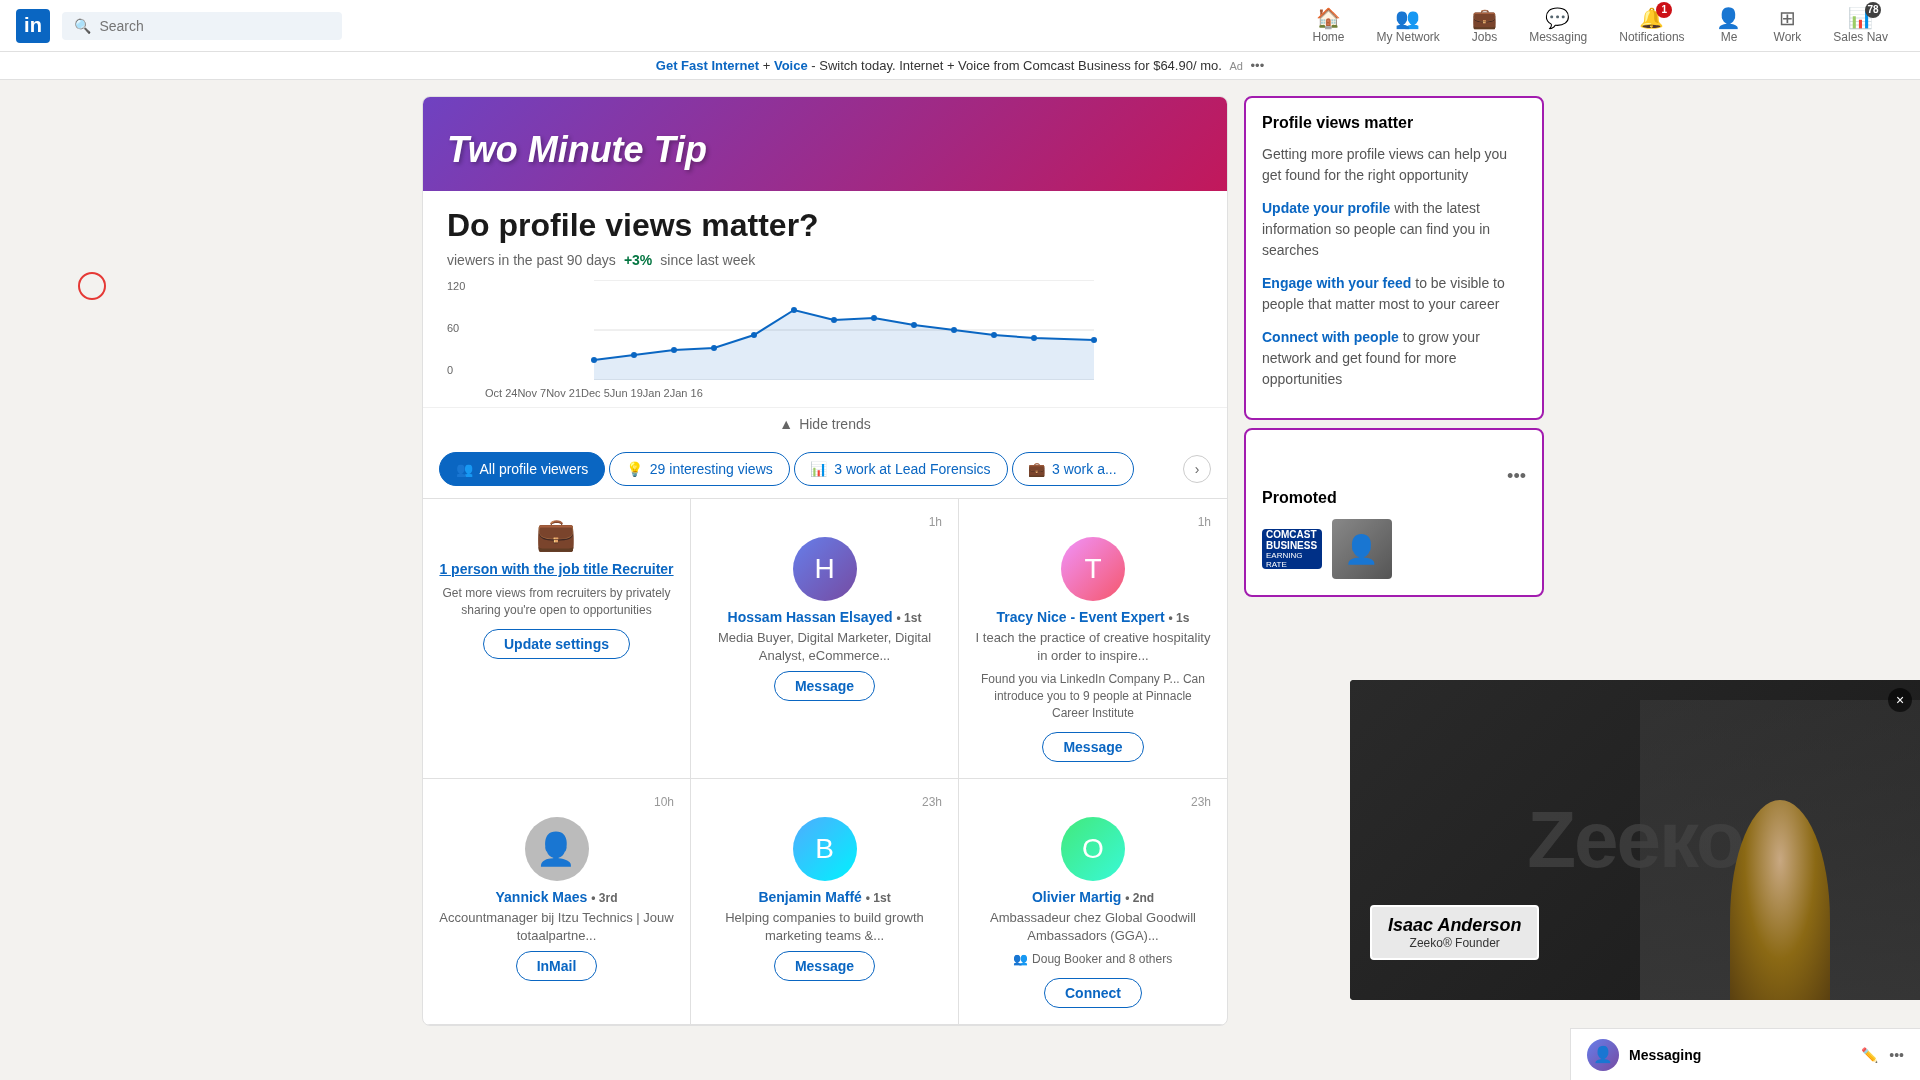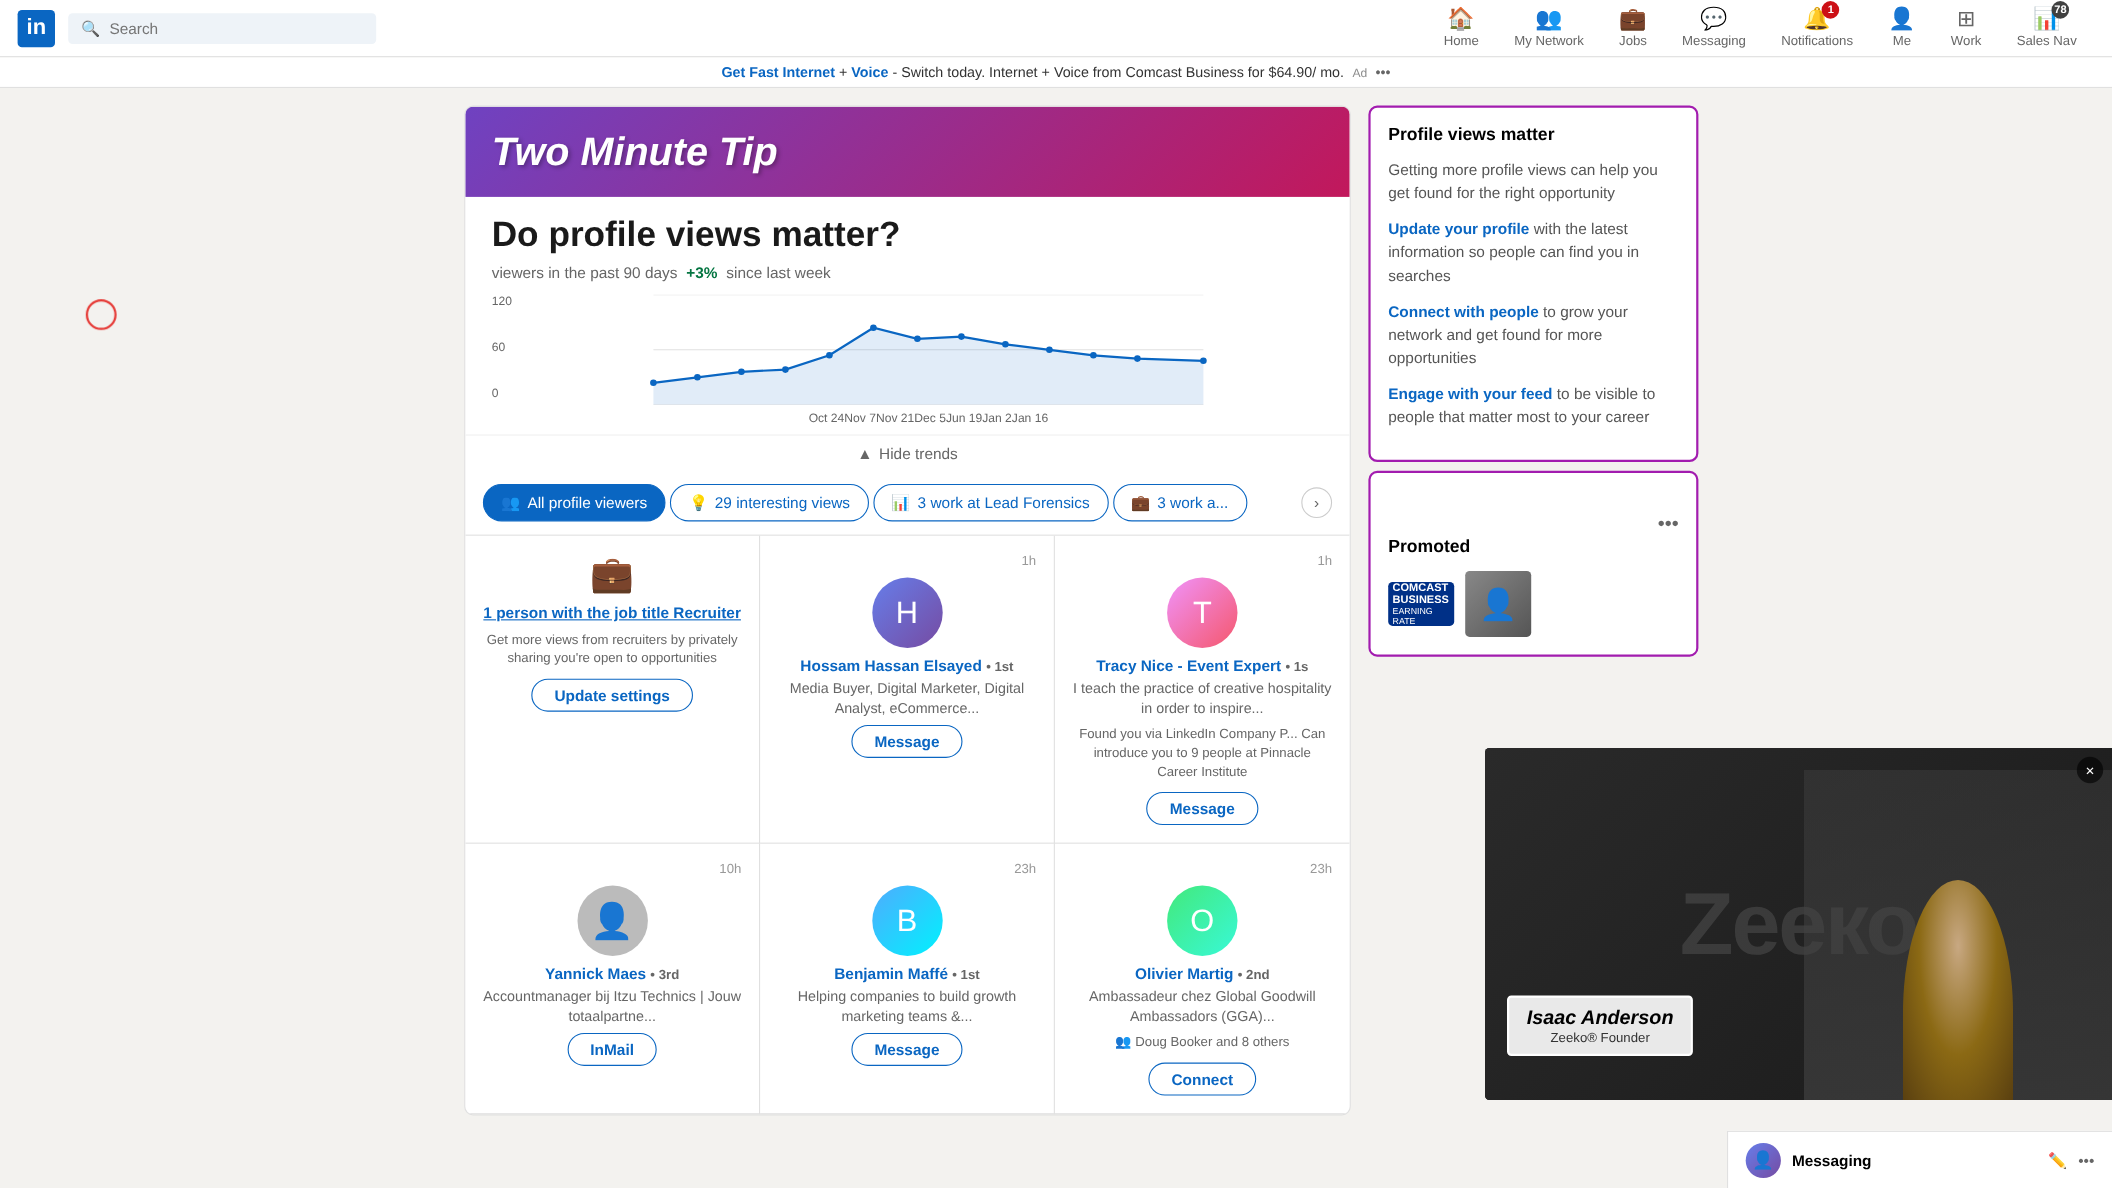--- a/index.html
+++ b/index.html
@@ -25,21 +25,21 @@
     .main-layout { display: flex; max-width: 1200px; margin: 0 auto; gap: 16px; padding: 16px; }
 
     
     .left-sidebar { width: 30px; flex-shrink: 0; }
 
     
     .center-content { flex: 1; min-width: 0; }
 
     
     .profile-card { background: #fff; border-radius: 8px; border: 1px solid #e0e0e0; margin-bottom: 8px; overflow: hidden; }
-    .two-minute-banner { background: linear-gradient(135deg, #6f42c1 0%, #c2185b 100%); padding: 20px 24px 20px 24px; display: flex; align-items: center; }
+    .two-minute-banner { background: linear-gradient(135deg, #6f42c1 0%, #c2185b 100%); padding: 32px 24px 20px 24px; display: flex; align-items: center; }
     .two-minute-text { font-size: 36px; font-weight: 900; color: #fff; font-style: italic; text-shadow: 2px 2px 4px rgba(0,0,0,0.3); }
 
     .profile-views-header { padding: 16px 24px 8px; }
     .profile-views-title { font-size: 32px; font-weight: 700; color: #1a1a1a; margin-bottom: 8px; }
     .profile-views-stats { display: flex; align-items: center; gap: 8px; color: #666; font-size: 14px; margin-bottom: 4px; }
     .stat-positive { color: #057642; font-weight: 600; }
     .hide-trends-btn { display: flex; align-items: center; justify-content: center; gap: 6px; padding: 8px; color: #666; font-size: 14px; cursor: pointer; border-top: 1px solid #f0f0f0; margin-top: 8px; }
 
     
     .filter-tabs { display: flex; align-items: center; padding: 12px 16px; gap: 4px; border-bottom: 1px solid #e0e0e0; overflow: hidden; }
@@ -212,21 +212,21 @@
               <circle cx="280" cy="38" r="3" fill="#0a66c2"></circle>
               <circle cx="320" cy="45" r="3" fill="#0a66c2"></circle>
               <circle cx="360" cy="50" r="3" fill="#0a66c2"></circle>
               <circle cx="400" cy="55" r="3" fill="#0a66c2"></circle>
               <circle cx="440" cy="58" r="3" fill="#0a66c2"></circle>
               <circle cx="500" cy="60" r="3" fill="#0a66c2"></circle>
             </svg>
           </div>
         </div>
 
-        <div style="display:flex; justify-content:center; padding-left:38px; font-size:11px; color:#666; margin-top:4px;">
+        <div style="display:flex; justify-content:flex-start; padding-left:38px; font-size:11px; color:#666; margin-top:4px;">
           <span>Oct 24</span>
           <span>Nov 7</span>
           <span>Nov 21</span>
           <span>Dec 5</span>
           <span>Jun 19</span>
           <span>Jan 2</span>
           <span>Jan 16</span>
         </div>
       </div>
 
@@ -345,26 +345,26 @@
 
     <div class="sidebar-card">
       <div class="sidebar-card-title">Profile views matter</div>
       <p>Getting more profile views can help you get found for the right opportunity</p>
 
       <p>
         <a href="#" class="sidebar-link">Update your profile</a>
         <span> with the latest information so people can find you in searches</span>
       </p>
       <p>
+        <a href="#" class="sidebar-link">Engage with your feed</a>
+        <span> to be visible to people that matter most to your career</span>
+      </p>
+      <p>
         <a href="#" class="sidebar-link">Connect with people</a>
         <span> to grow your network and get found for more opportunities</span>
-      </p>
-      <p>
-        <a href="#" class="sidebar-link">Engage with your feed</a>
-        <span> to be visible to people that matter most to your career</span>
       </p>
     </div>
 
     <div class="sidebar-card">
       <div class="promoted-header">
         <span class="promoted-title">Promoted</span>
         <span class="promoted-more">•••</span>
       </div>
       <div class="promoted-ad">
         <div class="promoted-logo">

